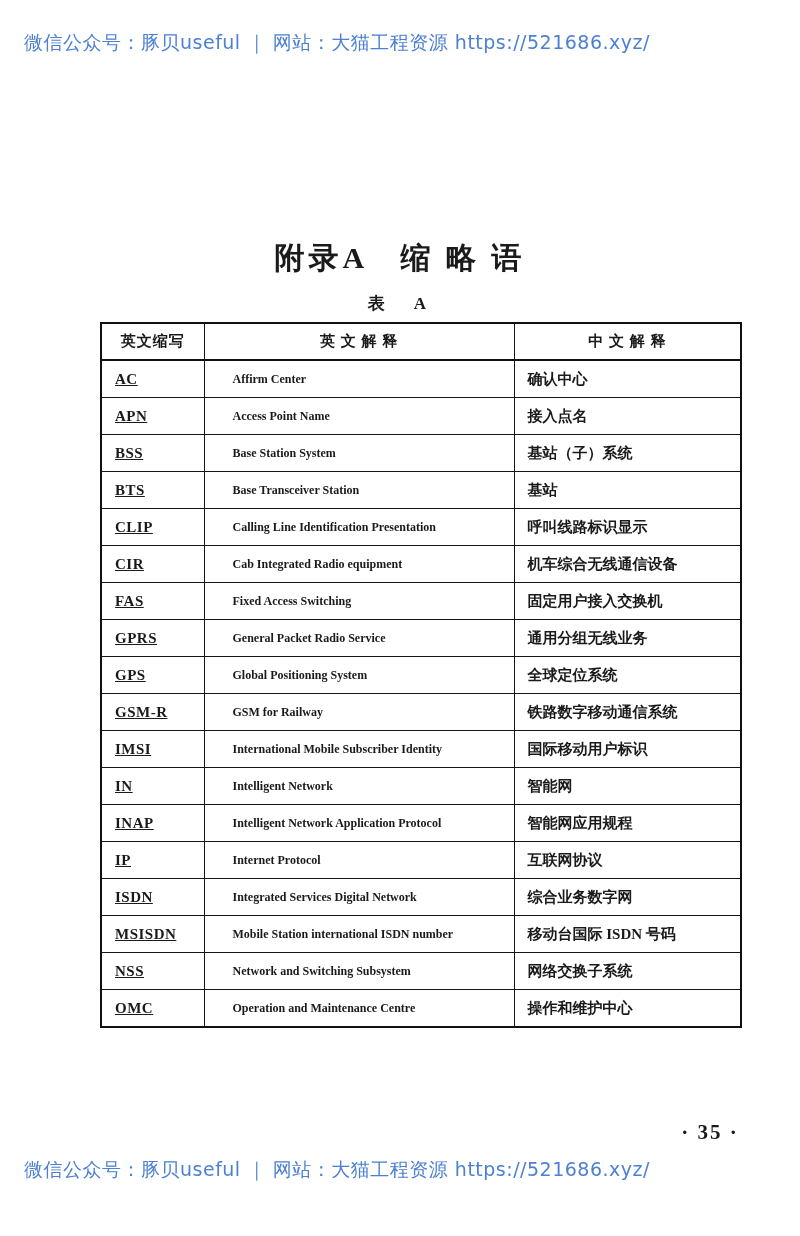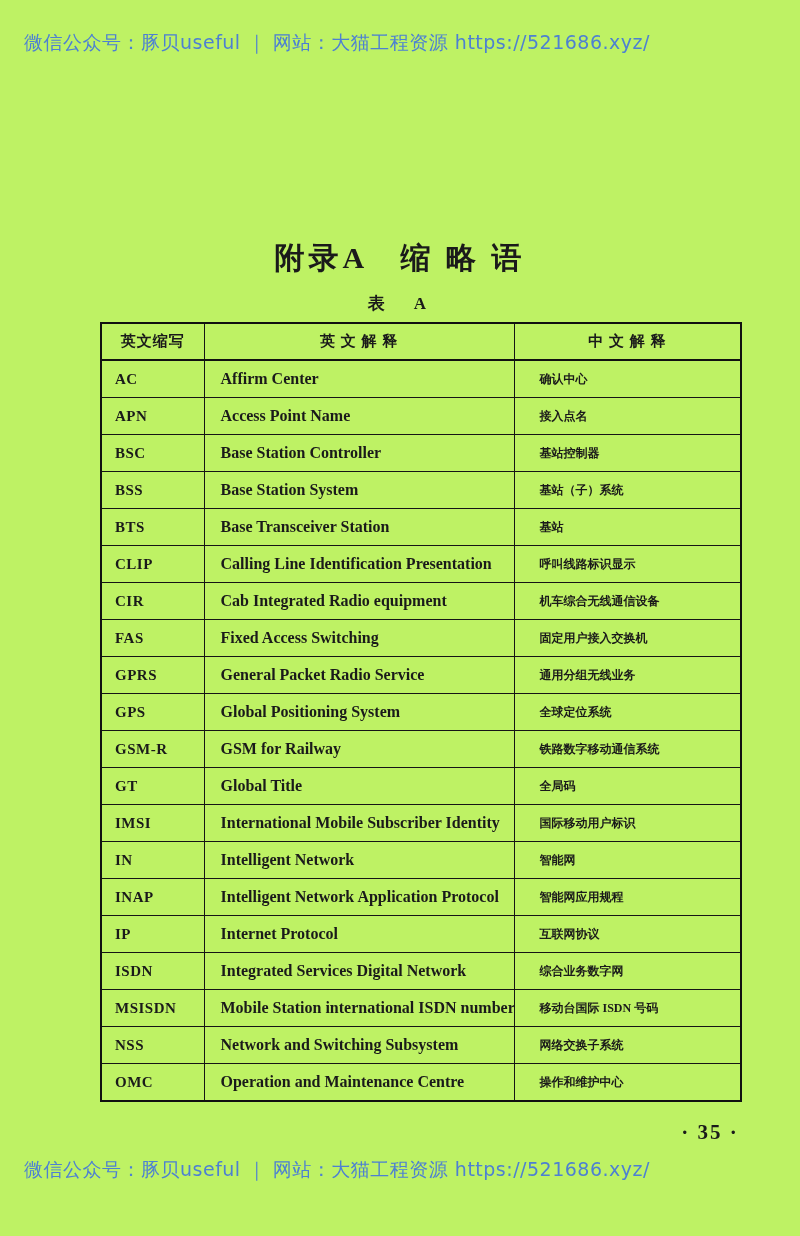--- a/index.html
+++ b/index.html
@@ -1,21 +1,21 @@
 <!DOCTYPE html>
 <html><head>
 <meta charset="utf-8">
 <style>
   html, body { margin: 0; padding: 0; background: #e8e8e8; }
   .page {
     position: relative;
     width: 800px;
     height: 1236px;
     margin: 0 auto;
-    background: #bef264;
+    background: #ffffff;
     overflow: hidden;
     font-family: "Liberation Serif", "DejaVu Serif", serif;
     color: #1a1a1a;
   }
   .watermark {
     position: absolute;
     left: 24px;
     width: 760px;
     font-size: 19px;
     letter-spacing: 0.5px;
@@ -67,23 +67,23 @@
     text-align: center;
     letter-spacing: 1px;
   }
   table.abbr-table td {
     height: 34px;
     font-weight: bold;
     vertical-align: middle;
     overflow: hidden;
     white-space: nowrap;
   }
-  td.cell-abbr { font-size: 15px; padding-left: 13px; letter-spacing: 0.5px; }
-  td.cell-en   { font-size: 16px; padding-left: 16px; }
-  td.cell-cn   { font-size: 12px; padding-left: 25px; margin-top: 33px; }
+  td.cell-abbr { font-size: 15px; padding-left: 13px; letter-spacing: 0.5px; text-decoration: underline; }
+  td.cell-en   { font-size: 12px; padding-left: 28px; }
+  td.cell-cn   { font-size: 15px; padding-left: 13px; margin-top: 33px; }
   .page-number {
     position: absolute;
     top: 1120px;
     left: 650px;
     width: 120px;
     text-align: center;
     font-size: 21px;
     font-weight: bold;
     letter-spacing: 2px;
   }
@@ -119,25 +119,20 @@
           <td class="cell-en">Affirm Center</td>
           <td class="cell-cn">确认中心</td>
         </tr>
 
         <tr>
           <td class="cell-abbr">APN</td>
           <td class="cell-en">Access Point Name</td>
           <td class="cell-cn">接入点名</td>
         </tr>
 
-        <tr>
-          <td class="cell-abbr">BSC</td>
-          <td class="cell-en">Base Station Controller</td>
-          <td class="cell-cn">基站控制器</td>
-        </tr>
 
         <tr>
           <td class="cell-abbr">BSS</td>
           <td class="cell-en">Base Station System</td>
           <td class="cell-cn">基站（子）系统</td>
         </tr>
 
         <tr>
           <td class="cell-abbr">BTS</td>
           <td class="cell-en">Base Transceiver Station</td>
@@ -173,25 +168,20 @@
           <td class="cell-en">Global Positioning System</td>
           <td class="cell-cn">全球定位系统</td>
         </tr>
 
         <tr>
           <td class="cell-abbr">GSM-R</td>
           <td class="cell-en">GSM for Railway</td>
           <td class="cell-cn">铁路数字移动通信系统</td>
         </tr>
 
-        <tr>
-          <td class="cell-abbr">GT</td>
-          <td class="cell-en">Global Title</td>
-          <td class="cell-cn">全局码</td>
-        </tr>
 
         <tr>
           <td class="cell-abbr">IMSI</td>
           <td class="cell-en">International Mobile Subscriber Identity</td>
           <td class="cell-cn">国际移动用户标识</td>
         </tr>
 
         <tr>
           <td class="cell-abbr">IN</td>
           <td class="cell-en">Intelligent Network</td>

